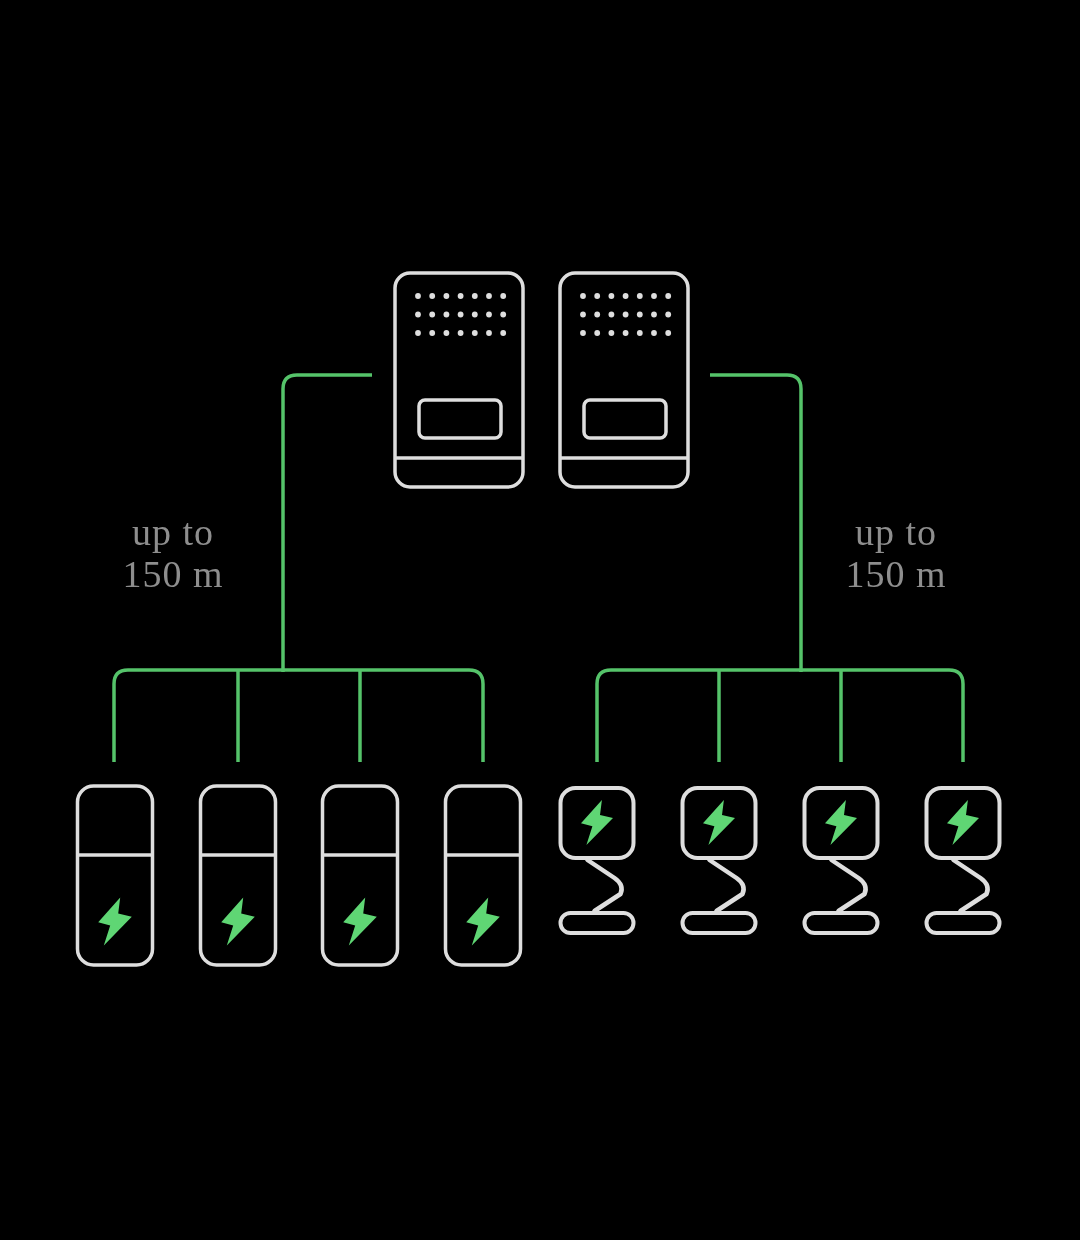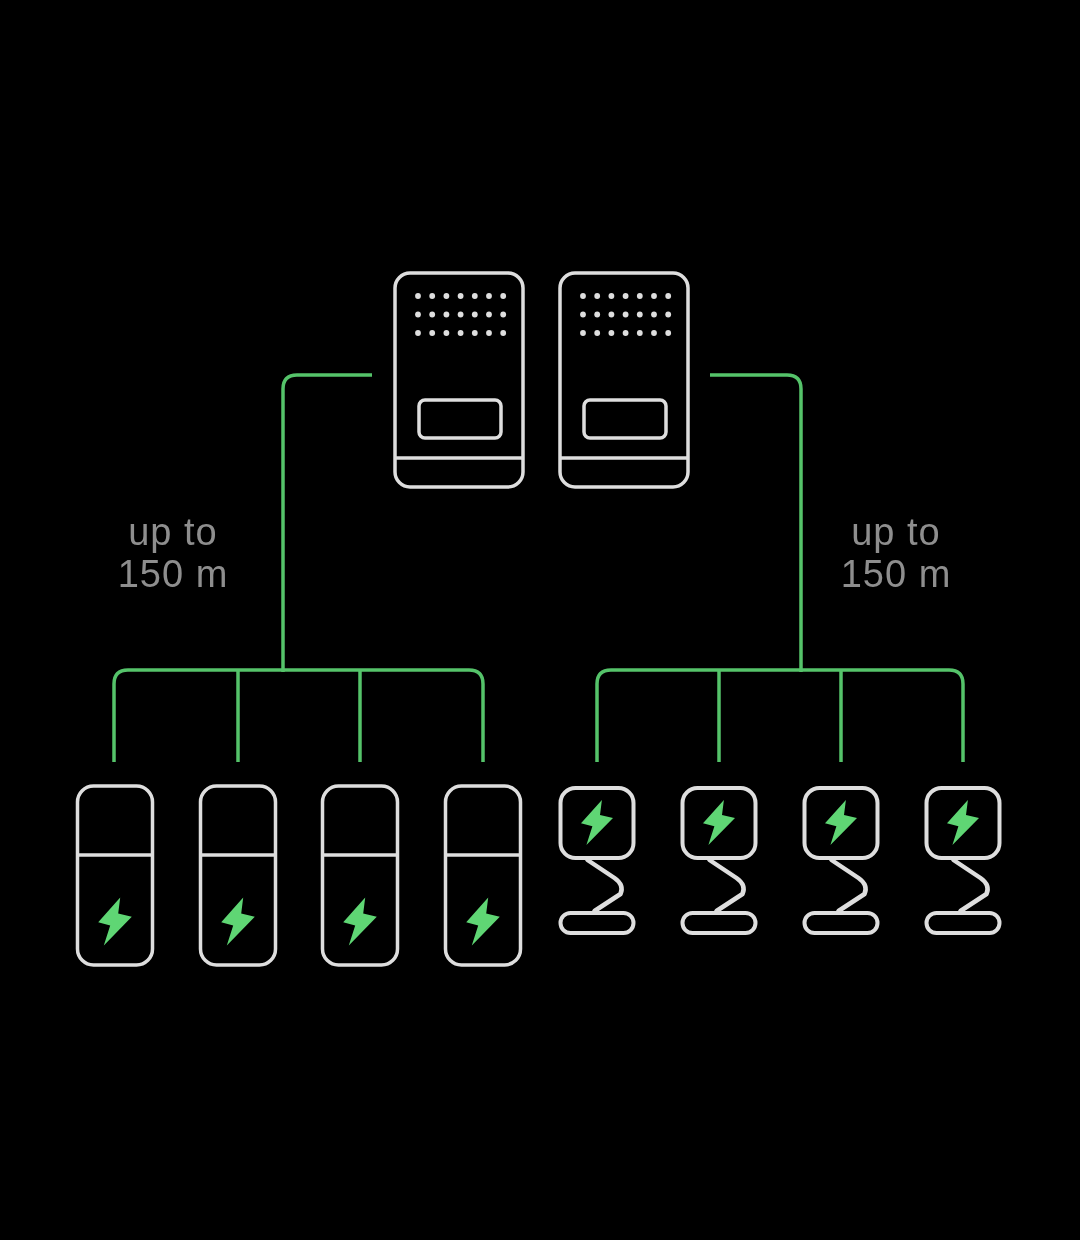--- a/index.html
+++ b/index.html
@@ -6,21 +6,21 @@
     margin: 0;
     padding: 0;
     background: var(--background, #000);
   }
   .stage {
     position: relative;
     width: 1080px;
     height: 1240px;
     background: var(--background, #000);
     overflow: hidden;
-    font-family: Liberation Sans, sans-serif;
+    font-family: Liberation Serif, serif;
   }
   svg.diagram {
     position: absolute;
     inset: 0;
   }
   .outline {
     fill: none;
     stroke: var(--device-outline, #dedede);
     stroke-width: 3.5;
   }

